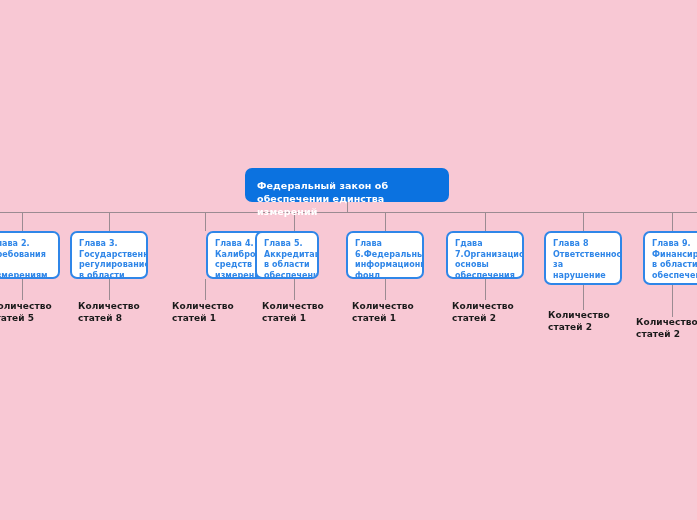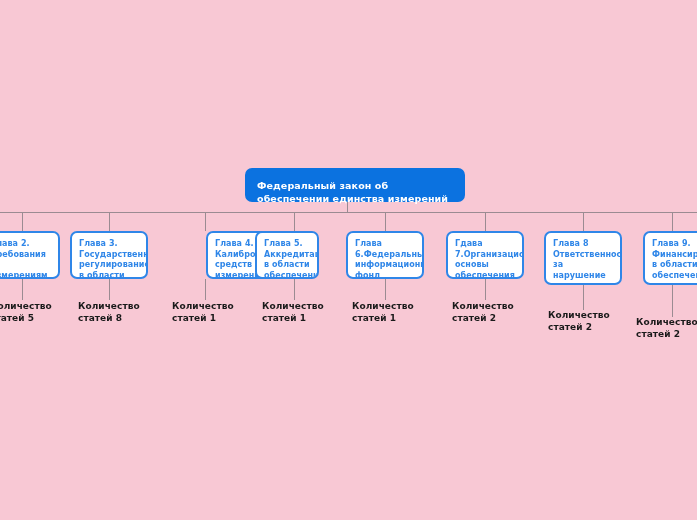--- a/index.html
+++ b/index.html
@@ -87,21 +87,21 @@
 
   <div class="label-stem" style="left:22px;top:279px;height:21px;"></div>
   <div class="label-stem" style="left:109px;top:279px;height:21px;"></div>
   <div class="label-stem" style="left:205px;top:279px;height:21px;"></div>
   <div class="label-stem" style="left:294px;top:279px;height:21px;"></div>
   <div class="label-stem" style="left:385px;top:279px;height:21px;"></div>
   <div class="label-stem" style="left:485px;top:279px;height:21px;"></div>
   <div class="label-stem" style="left:583px;top:285px;height:25px;"></div>
   <div class="label-stem" style="left:672px;top:285px;height:32px;"></div>
 
-  <div class="root-node" style="left:245px;top:168px;width:220px;height:34px;">Федеральный закон об обеспечении единства измерений</div>
+  <div class="root-node" style="left:245px;top:168px;width:204px;height:34px;">Федеральный закон об обеспечении единства измерений</div>
 
   <div class="child-node" style="left:-18px;top:231px;width:78px;height:48px;">Глава 2. Требования к измерениям</div>
 
   <div class="child-node" style="left:70px;top:231px;width:78px;height:48px;">Глава 3. Государственное регулирование в области</div>
 
   <div class="child-node" style="left:168px;top:231px;width:78px;height:48px;margin-left:38px;">Глава 4. Калибровка средств измерений</div>
 
   <div class="child-node" style="left:255px;top:231px;width:64px;height:48px;">Глава 5. Аккредитация в области обеспечения</div>
 
   <div class="child-node" style="left:346px;top:231px;width:78px;height:48px;">Глава 6.Федеральный информационный фонд</div>

